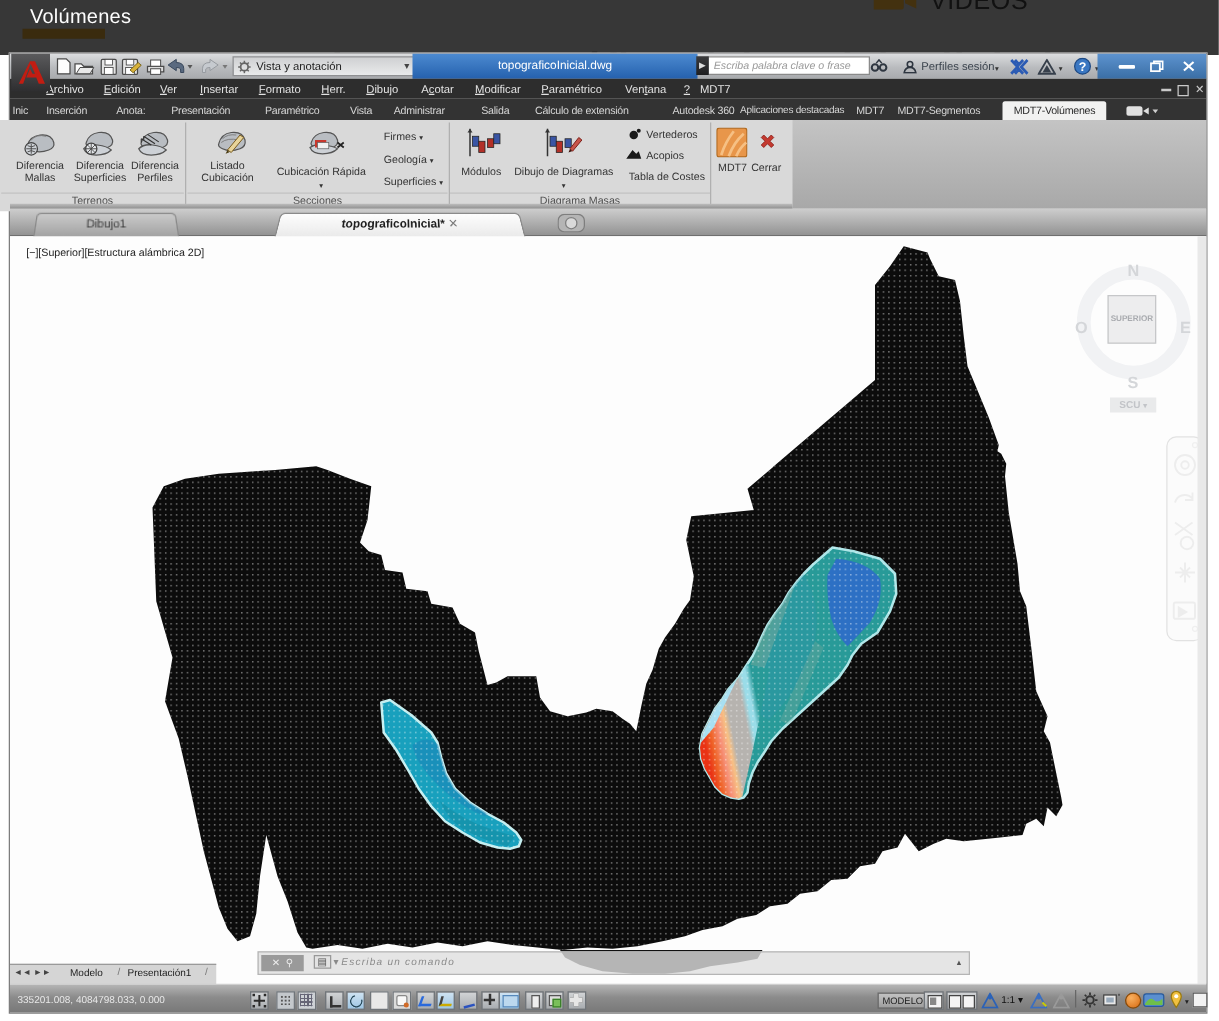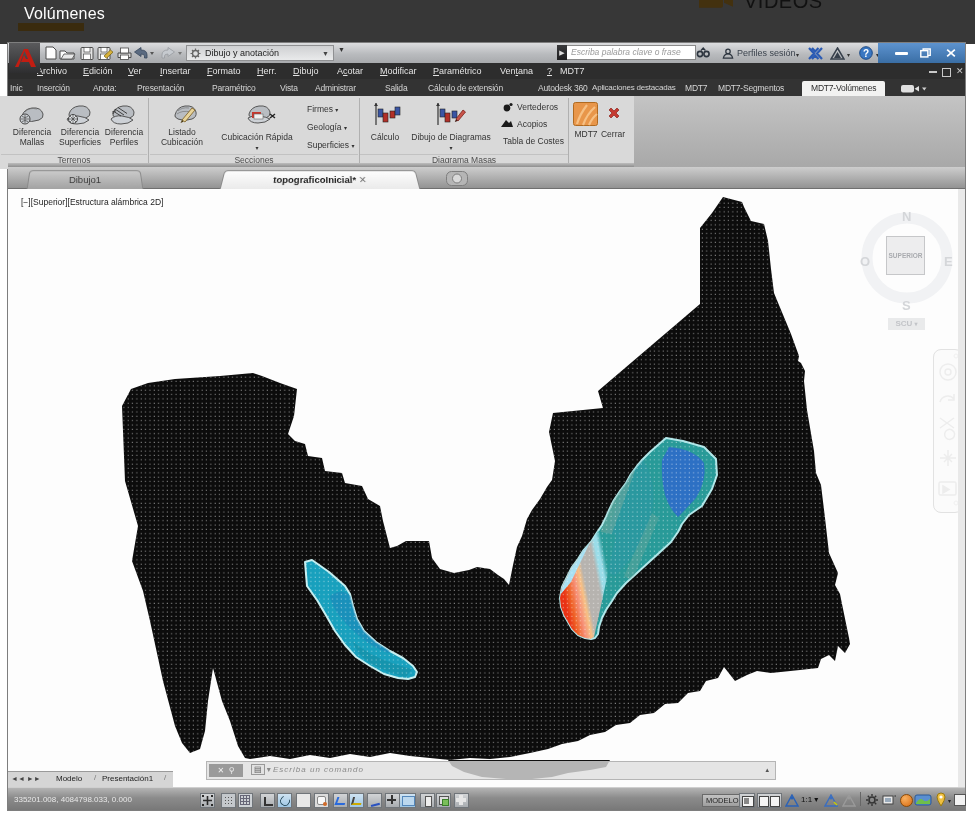--- a/index.html
+++ b/index.html
@@ -88,23 +88,24 @@
       <path d="M103 13 v-3 q0 -5 -6 -5 l0 -2.5 l-6.5 4.5 l6.5 4.5 l0 -2.5 q3.5 0 3.5 2 v2 z" fill="#5a6a80" stroke="#39485c" stroke-width="0.8"></path>
       <path d="M106 7 l4 0 l-2 3z" fill="#555"></path>
       <path d="M118 13 v-3 q0 -5 6 -5 l0 -2.5 l6.5 4.5 l-6.5 4.5 l0 -2.5 q-3.5 0 -3.5 2 v2 z" fill="#c6cacf" stroke="#979ba0" stroke-width="0.8"></path>
       <path d="M134 7 l4 0 l-2 3z" fill="#777"></path>
     </svg>
     <div class="abs" id="wsbox"><svg style="position:absolute;left:3px;top:2px" width="11" height="11" viewBox="0 0 11 11">
           <circle cx="5.5" cy="5.5" r="3" fill="none" stroke="#666" stroke-width="1.4"></circle>
           <g stroke="#666" stroke-width="1.2">
             <path d="M5.5 0.5 v2 M5.5 8.5 v2 M0.5 5.5 h2 M8.5 5.5 h2 M2 2 l1.4 1.4 M7.6 7.6 l1.4 1.4 M9 2 l-1.4 1.4 M2 9 l1.4 -1.4"></path>
           </g>
-        </svg><span style="margin-left:18px">Dibujo y anotación</span><span style="position:absolute;right:4px;top:1px;color:#444;font-size:7px">▼</span></div>
+        </svg><span style="margin-left:18px">Vista y anotación</span><span style="position:absolute;right:4px;top:1px;color:#444;font-size:7px">▼</span></div>
     <div class="abs" style="left:330px;top:3px;font-size:7px;color:#333">▼</div>
   </div>
+  <div class="abs" id="bluebar">topograficoInicial.dwg</div>
   <div class="abs" id="search">Escriba palabra clave o frase</div>
   <div class="abs" style="left:549px;top:2px;width:10px;height:15px;background:linear-gradient(#3a3a3c,#1f1f21);color:#ddd;font-size:7px;text-align:center;line-height:15px;">▶</div>
   <svg class="abs" style="left:688px;top:4px" width="15" height="12" viewBox="0 0 15 12">
       <g fill="none" stroke="#2e3640" stroke-width="1.6">
         <circle cx="4" cy="7" r="2.6"></circle>
         <circle cx="10.5" cy="7" r="2.6"></circle>
         <path d="M5 3.5 l2.2 -2.5 l2.2 2.5" stroke-width="1.2"></path>
       </g>
     </svg>
   <svg class="abs" style="left:714px;top:5px" width="12" height="11" viewBox="0 0 14 13">
@@ -238,21 +239,21 @@
       </svg>
     <svg class="abs" style="left:434px;top:5px" width="34" height="28" viewBox="0 0 34 28">
         <path d="M4 2 v22" stroke="#333" stroke-width="1.2"></path>
         <path d="M2 5 l2 -3 l2 3z" fill="#333"></path>
         <rect x="6" y="8" width="5" height="8" fill="#3a55a4" stroke="#222" stroke-width="0.6"></rect>
         <rect x="11" y="12" width="5" height="9" fill="#b23028" stroke="#222" stroke-width="0.6"></rect>
         <rect x="18" y="10" width="5" height="7" fill="#3a55a4" stroke="#222" stroke-width="0.6"></rect>
         <path d="M22 18 L29 9 l2.5 2 L24 20z" fill="#c8544a" stroke="#7c1f18" stroke-width="0.8"></path>
         <path d="M22 18 l-1.2 3 l2.8 -1z" fill="#40150f"></path>
       </svg>
-    <div class="rlabel" style="left:362px;top:36px;width:46px">Cálculo</div>
+    <div class="rlabel" style="left:362px;top:36px;width:46px">Módulos</div>
     <div class="rlabel" style="left:408px;top:36px;width:86px">Dibujo de Diagramas<br><span style="font-size:6px">▾</span></div>
     <svg class="abs" style="left:502px;top:6px" width="12" height="10" viewBox="0 0 12 10">
         <circle cx="5" cy="6" r="3.4" fill="#1a1a1a"></circle>
         <circle cx="9" cy="2.5" r="1.6" fill="#1a1a1a"></circle>
       </svg>
     <svg class="abs" style="left:500px;top:22px" width="14" height="10" viewBox="0 0 14 10">
         <path d="M1 9 L6 2 l3 3 l2 -2 l2 6z" fill="#1a1a1a"></path>
       </svg>
     <div class="rlabel" style="left:517px;top:6px;width:60px;text-align:left">Vertederos</div>
     <div class="rlabel" style="left:517px;top:23px;width:60px;text-align:left">Acopios</div>

